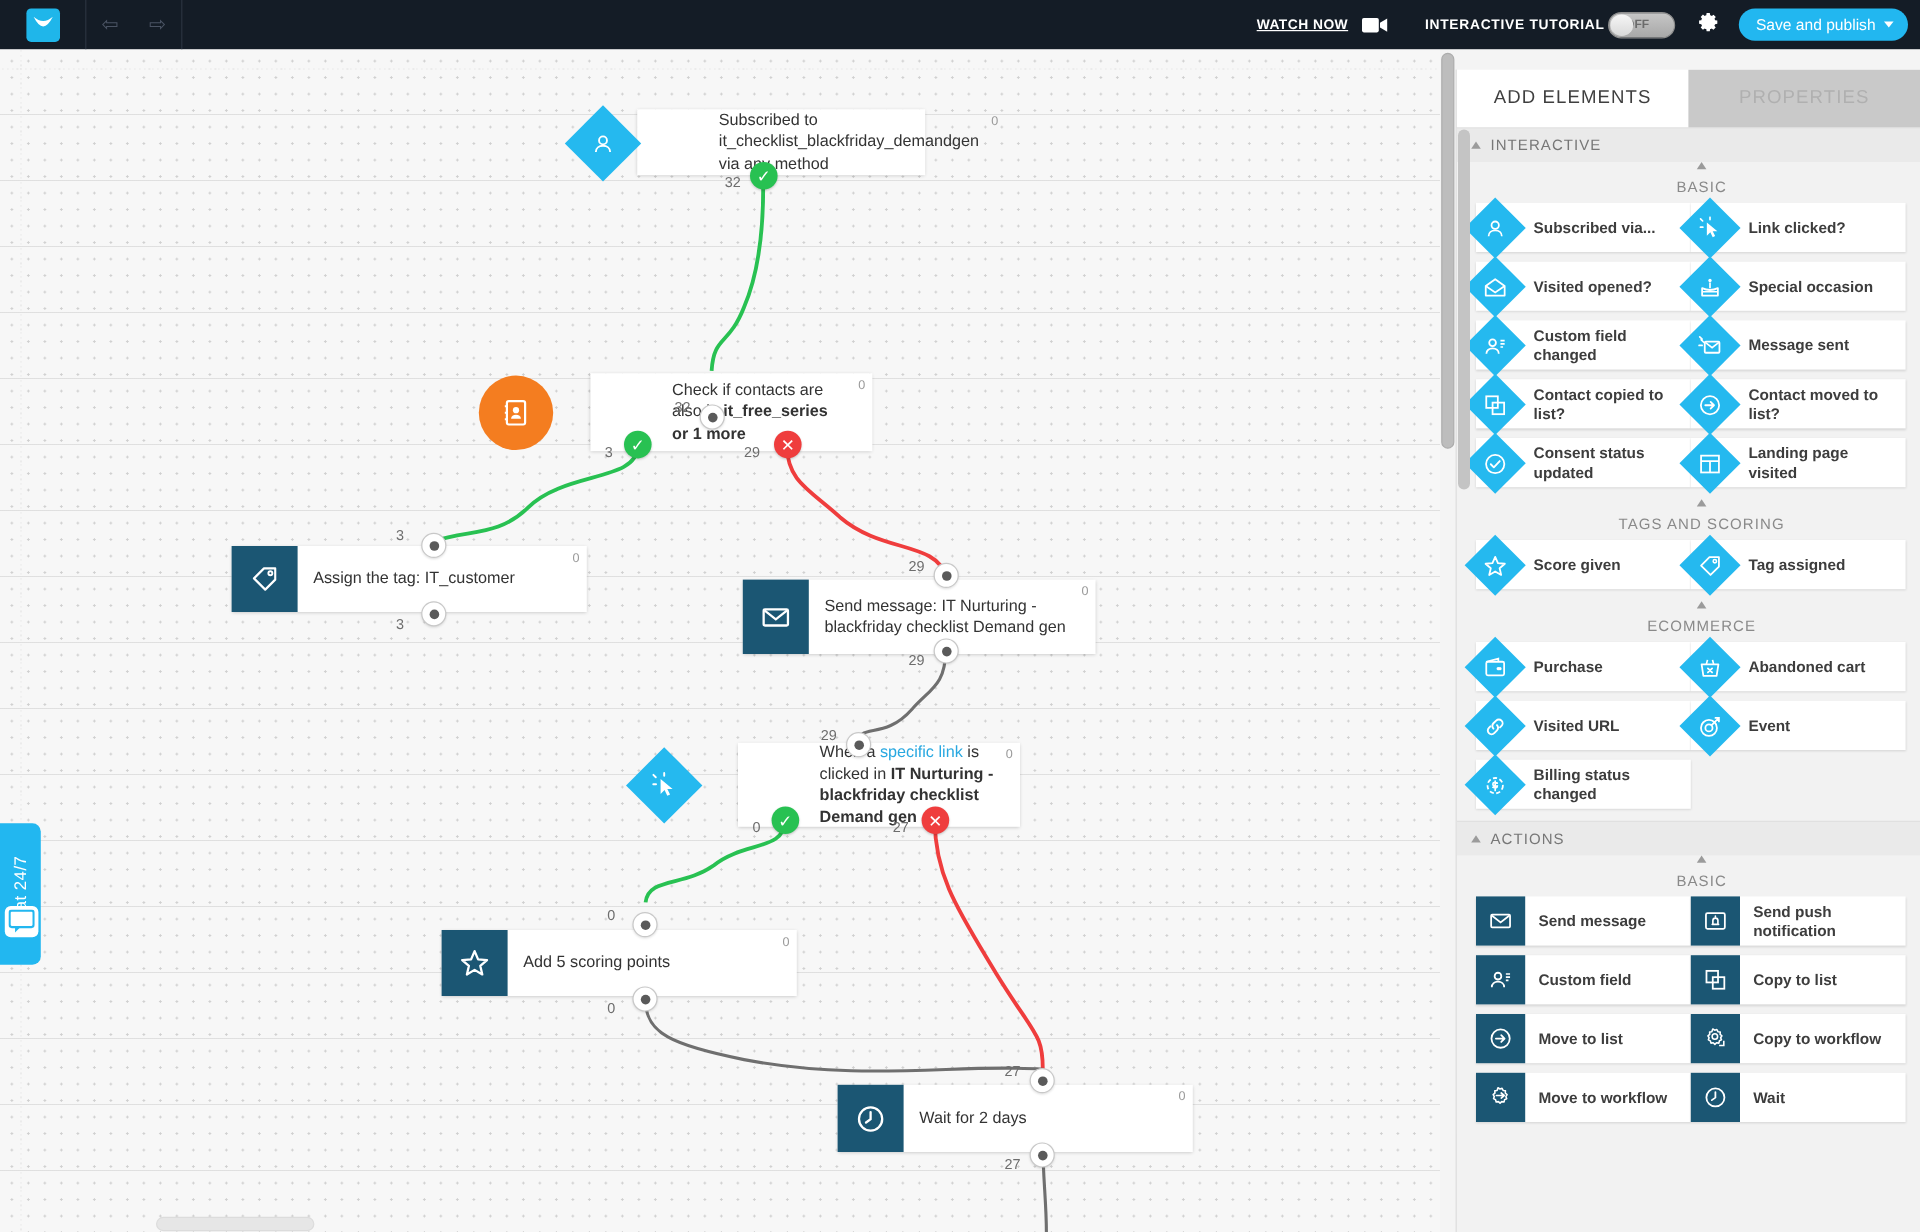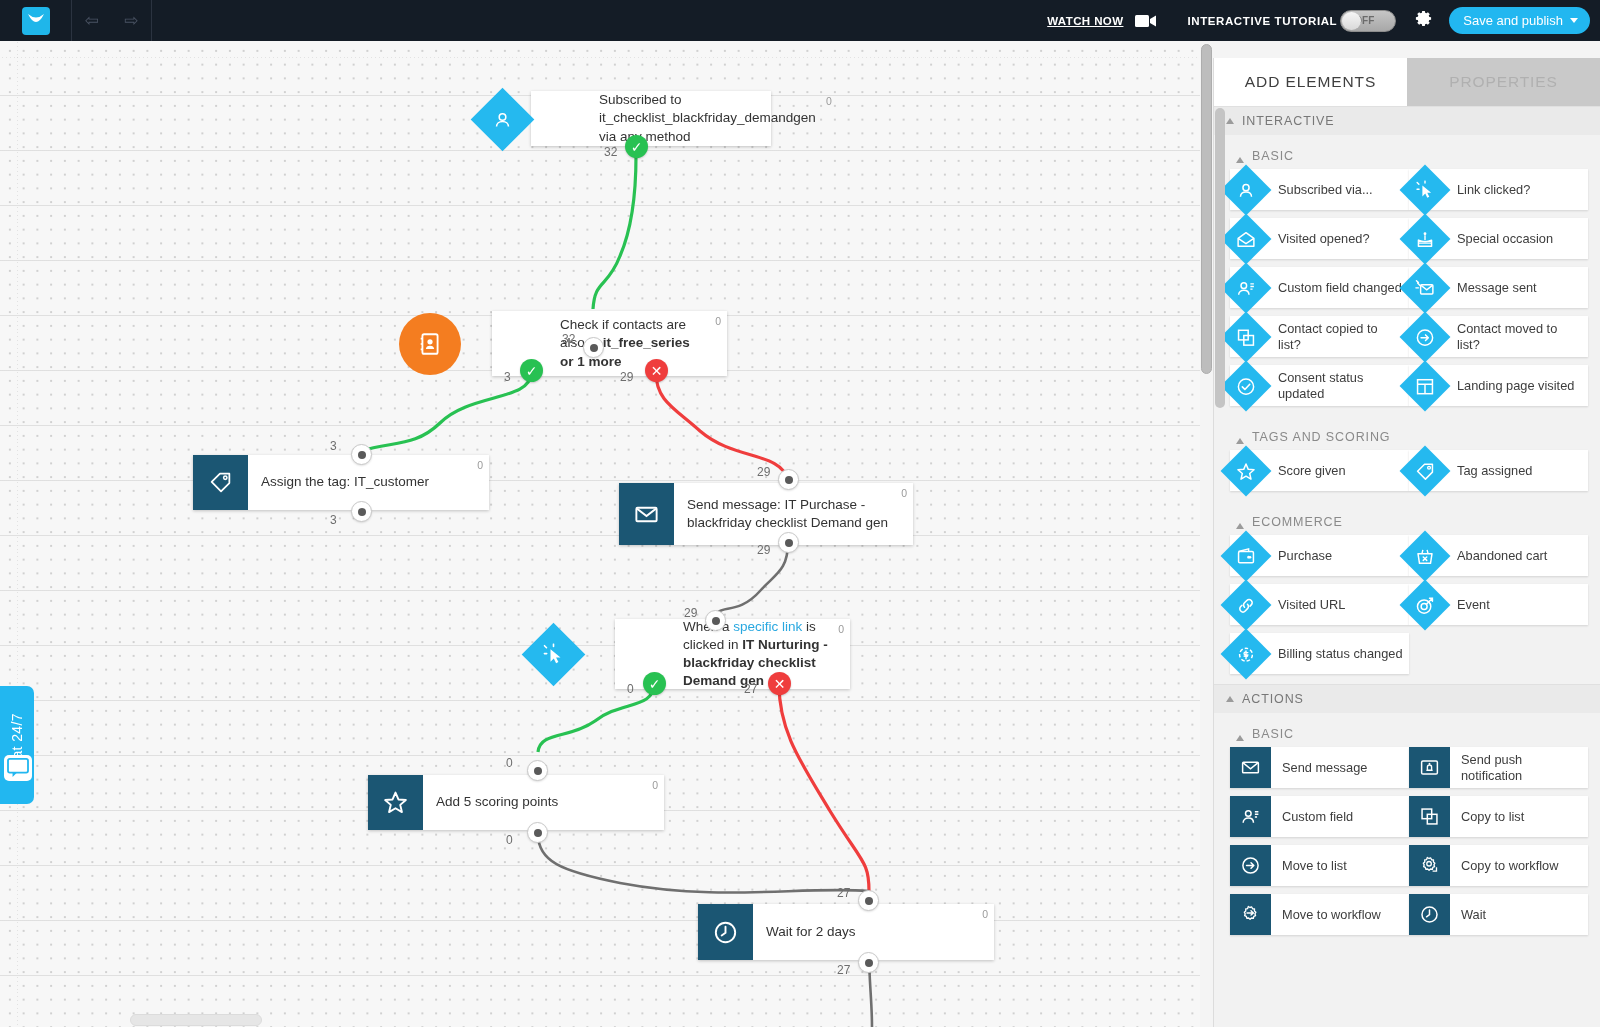--- a/index.html
+++ b/index.html
@@ -188,28 +188,28 @@
     font-size: 15.5px; letter-spacing: .9px; color: #4a4a4a; cursor: pointer;
   }
   .ptab.active { background: #fff; color: #3f3f3f; }
   .ptab.inactive { background: #c9c9c9; color: #b0b0b0; }
   .grp-hdr {
     height: 29px; display: flex; align-items: center; gap: 8px;
     padding-left: 12px; font-size: 12.5px; letter-spacing: .9px; color: #777;
     background: #eaeaea; border-top: 1px solid #e0e0e0; cursor: pointer;
   }
   .sub-hdr {
-    height: 28px; display: flex; align-items: flex-end; gap: 8px;
+    height: 28px; display: flex; align-items: center; gap: 8px;
     padding-left: 22px; font-size: 12.5px; letter-spacing: .9px; color: #8a8a8a;
-    background: #f2f2f2; cursor: pointer;
+    background: #f2f2f2; cursor: pointer; flex-direction: column;
   }
   .tri { width:0;height:0;border-left:4.5px solid transparent;border-right:4.5px solid transparent;border-bottom:6px solid #9b9b9b; }
   .tile-grid {
     display: grid; grid-template-columns: 1fr 1fr; gap: 8px 0;
-    padding: 6px 12px 10px 16px; background: #f2f2f2;
+    padding: 6px 12px 10px 16px; background: #f2f2f2; font-weight: bold;
   }
   .tile {
     background: #fff; height: 41px; display: flex; align-items: center;
     box-shadow: 0 1px 2px rgba(0,0,0,.13); cursor: pointer; position: relative;
     padding-left: 48px;
   }
   .tile .tlabel { font-size: 12.8px; color: #3d3d3d; line-height: 1.2; padding-right: 6px; }
   .tile .tdiamond {
     position: absolute; left: -2px; top: 50%; margin-top: -18px;
     width: 36px; height: 36px; background: #25b9ef; transform: rotate(45deg);
@@ -348,21 +348,21 @@
 
   <div class="node sq" style="left:619px; top:442px; width:294px; height:62px;">
     <div class="nicon">
       <svg class="ic" width="27" height="27" viewBox="0 0 24 24">
         <rect x="3" y="6" width="18" height="12" rx="1" fill="none" stroke="#fff" stroke-width="1.7"></rect>
         <path d="M3.6 6.8 12 13.4 20.4 6.8" fill="none" stroke="#fff" stroke-width="1.7"></path>
       </svg>
     </div>
     <div class="nbody">
       <span class="corner-count">0</span>
-      <span>Send message: IT Purchase - blackfriday checklist Demand gen</span>
+      <span>Send message: IT Nurturing - blackfriday checklist Demand gen</span>
     </div>
   </div>
   <div class="port" style="left:778px; top:428px;"></div>
   <div class="plabel" style="left:757px; top:424px;">29</div>
   <div class="port" style="left:778px; top:491px;"></div>
   <div class="plabel" style="left:757px; top:502px;">29</div>
 
   <div class="node" style="left:615px; top:578px; width:235px; height:70px;">
     <div class="nicon"></div>
     <div class="nbody">

